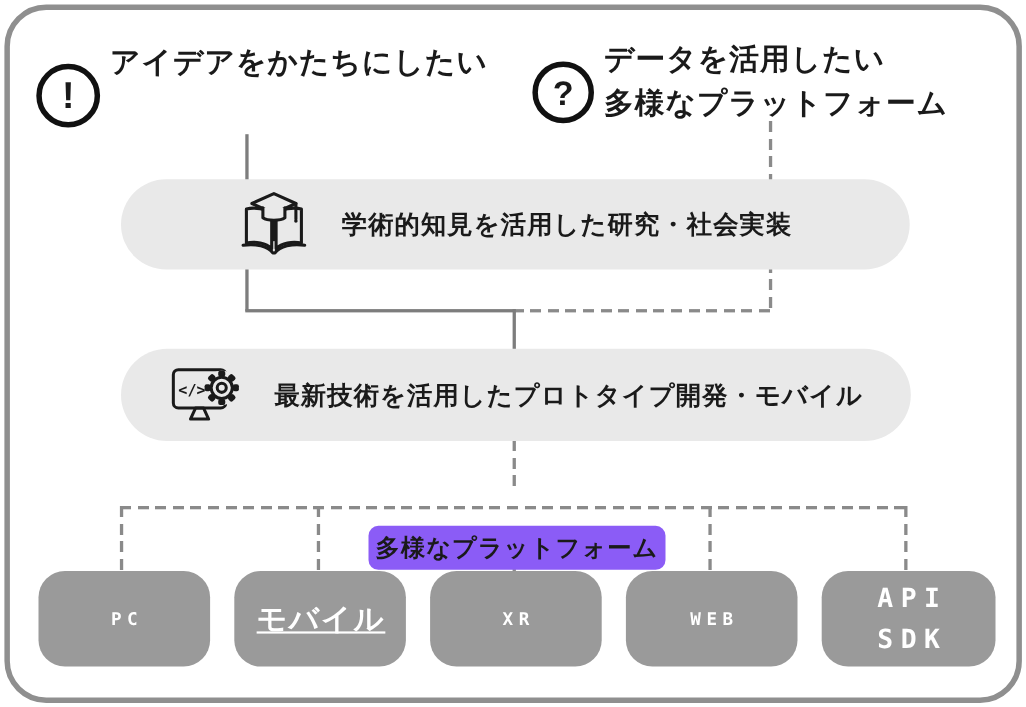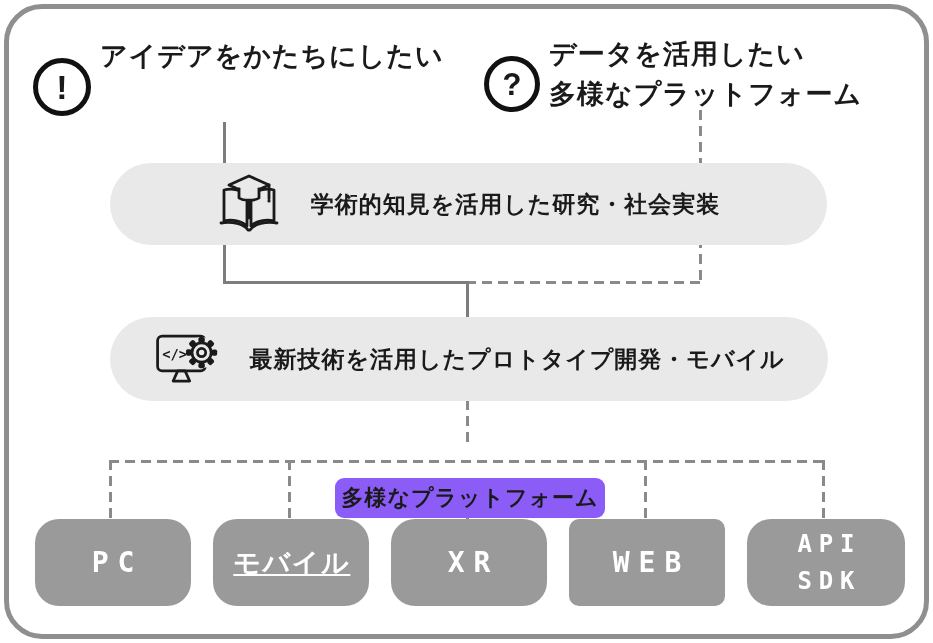--- a/index.html
+++ b/index.html
@@ -41,21 +41,21 @@
     font-weight:bold;font-size:22px;letter-spacing:1px;white-space:nowrap;margin-top:35px;
   }
   
   .pbox{
     position:absolute;z-index:2;top:519px;height:87px;background:#9a9a9a;border-radius:24px;
     display:flex;flex-direction:column;align-items:center;justify-content:center;
     color:#ffffff;text-align:center;
   }
   .pbox .l{
     font-family:"DejaVu Sans Mono","Liberation Mono",monospace;
-    font-weight:bold;font-size:28px;line-height:32px;letter-spacing:.32em;text-indent:.32em;
+    font-weight:bold;font-size:16px;line-height:32px;letter-spacing:.32em;text-indent:.32em;
     white-space:nowrap;
   }
   .pbox .l.jp{
     font-family:"Liberation Sans","DejaVu Sans",sans-serif;
     font-size:27px;letter-spacing:.06em;text-indent:.06em;
   }
   .pbox.two .l{font-size:24px;line-height:37px;letter-spacing:.28em;text-indent:.28em;}
   .pbox .l:empty{display:none;}
   svg{display:block;}
 </style>
@@ -136,21 +136,21 @@
 
   <div class="pbox" style="left:35px;width:156px;">
     <span class="l">PC</span>
   </div>
   <div class="pbox" style="left:213px;width:156px;text-decoration:underline;">
     <span class="l jp">モバイル</span>
   </div>
   <div class="pbox" style="left:391px;width:156px;justify-content:center;">
     <span class="l">XR</span>
   </div>
-  <div class="pbox" style="left:569px;width:156px;border-radius:10px;">
+  <div class="pbox" style="left:569px;width:156px;">
     <span class="l">WEB</span>
   </div>
   <div class="pbox two" style="left:747px;width:158px;">
     <span class="l">API</span>
     <span class="l">SDK</span>
   </div>
 
 </div>
 
 </body></html>

